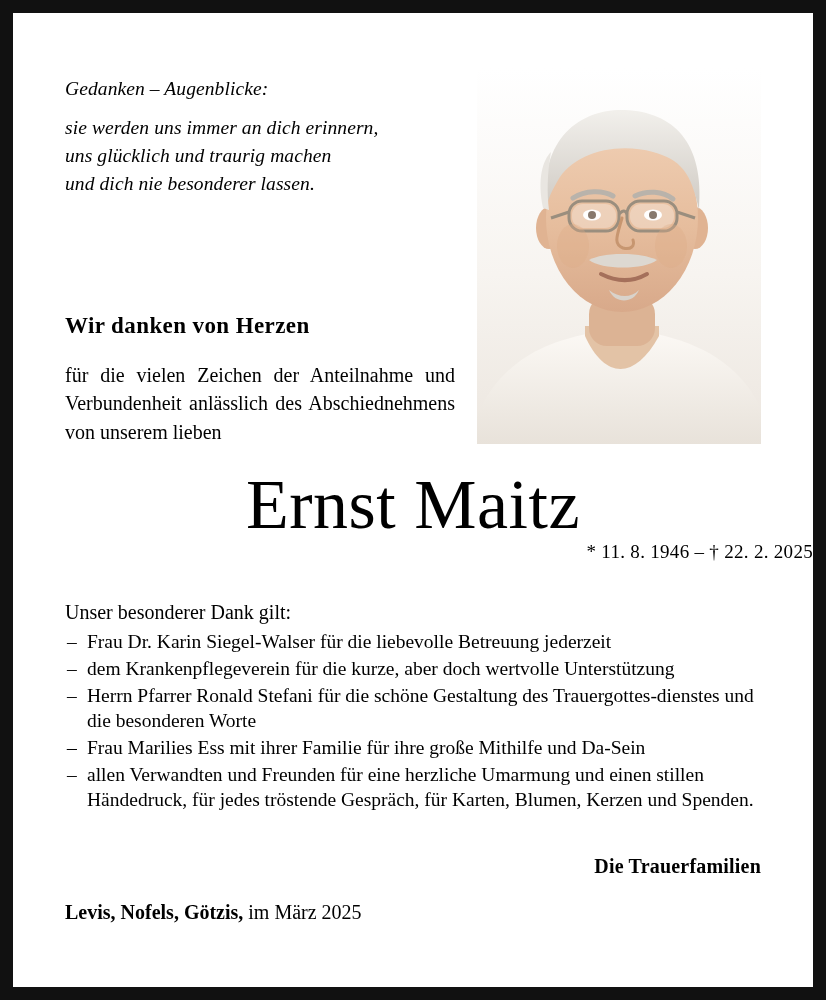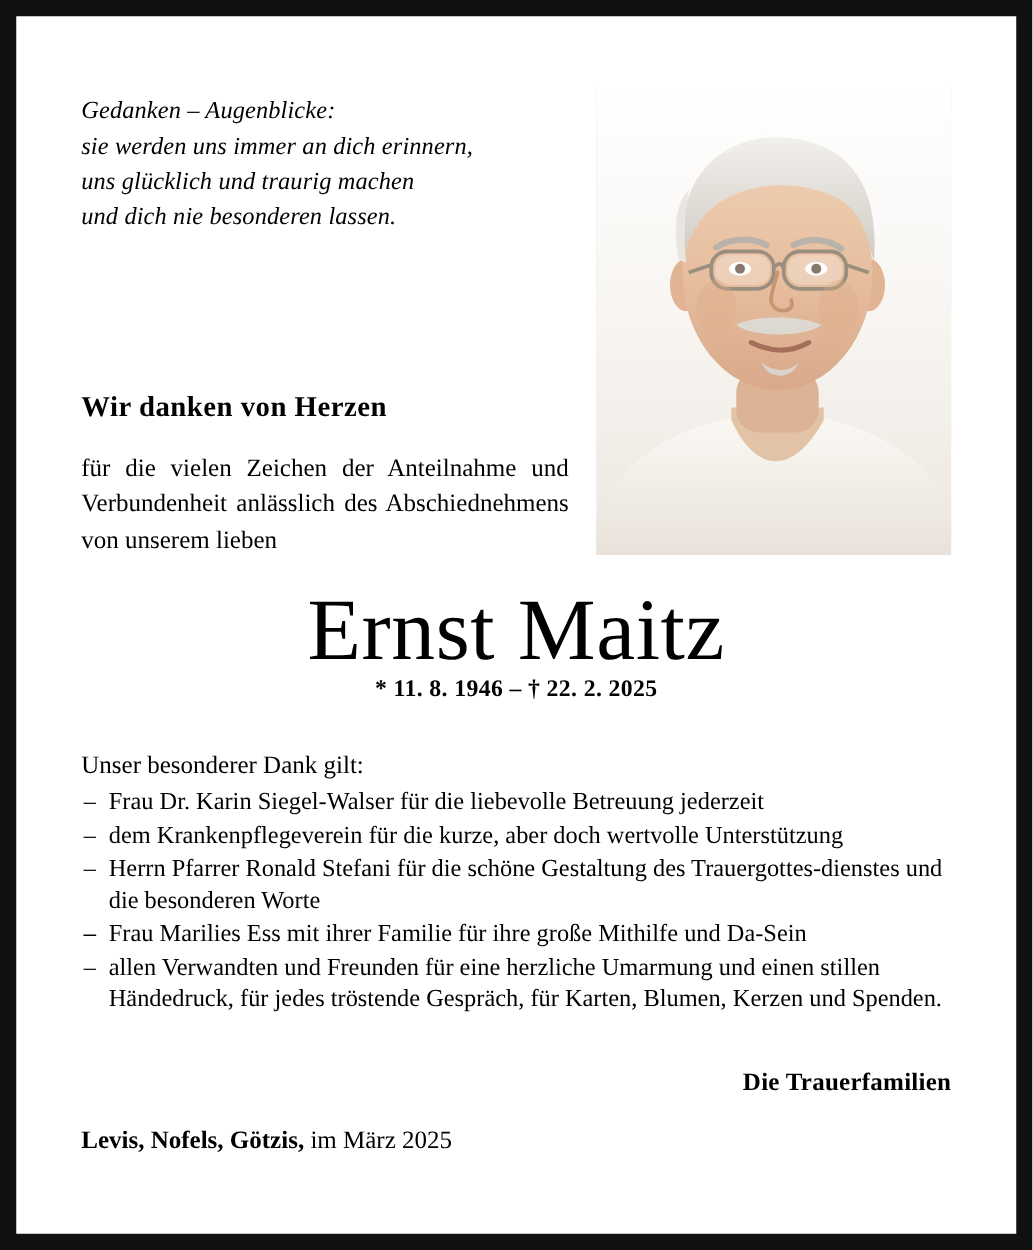--- a/index.html
+++ b/index.html
@@ -31,21 +31,21 @@
   }
 
   
   .quote {
     font-style: italic;
     font-size: 19.5px;
     line-height: 1.44;
     width: 400px;
     letter-spacing: 0.1px;
   }
-  .quote .line1 { margin-bottom: 1px; }
+  .quote .line1 { margin-bottom: 11px; }
 
   
   .portrait {
     position: absolute;
     right: 52px;
     top: 55px;
     width: 284px;
     height: 376px;
     overflow: hidden;
     background: #f0ebe6;
@@ -81,23 +81,23 @@
     text-align: center;
     font-size: 70px;
     letter-spacing: 0.5px;
     font-weight: 400;
   }
   .dates {
     position: absolute;
     left: 0;
     right: 0;
     top: 528px;
-    text-align: center;
+    text-align: right;
     font-size: 19px;
-    font-weight: bold;
+    font-weight: normal;
     letter-spacing: 0.3px;
   }
 
   
   .special {
     position: absolute;
     left: 52px;
     right: 52px;
     top: 588px;
   }
@@ -144,21 +144,21 @@
 </head>
 <body>
 
 <div class="notice">
   <div class="inner">
 
     <div class="quote">
       <div class="line1">Gedanken – Augenblicke:</div>
       <div>sie werden uns immer an dich erinnern,</div>
       <div>uns glücklich und traurig machen</div>
-      <div>und dich nie besonderen lassen.</div>
+      <div>und dich nie besonderer lassen.</div>
     </div>
 
     <div class="portrait">
       <svg width="284" height="376" viewBox="0 0 284 376" xmlns="http://www.w3.org/2000/svg" aria-hidden="true">
         <defs>
           <linearGradient id="bg" x1="0" y1="0" x2="0" y2="1">
             <stop offset="0%" stop-color="#ffffff"></stop>
             <stop offset="55%" stop-color="#f7f4f0"></stop>
             <stop offset="100%" stop-color="#ece6df"></stop>
           </linearGradient>

